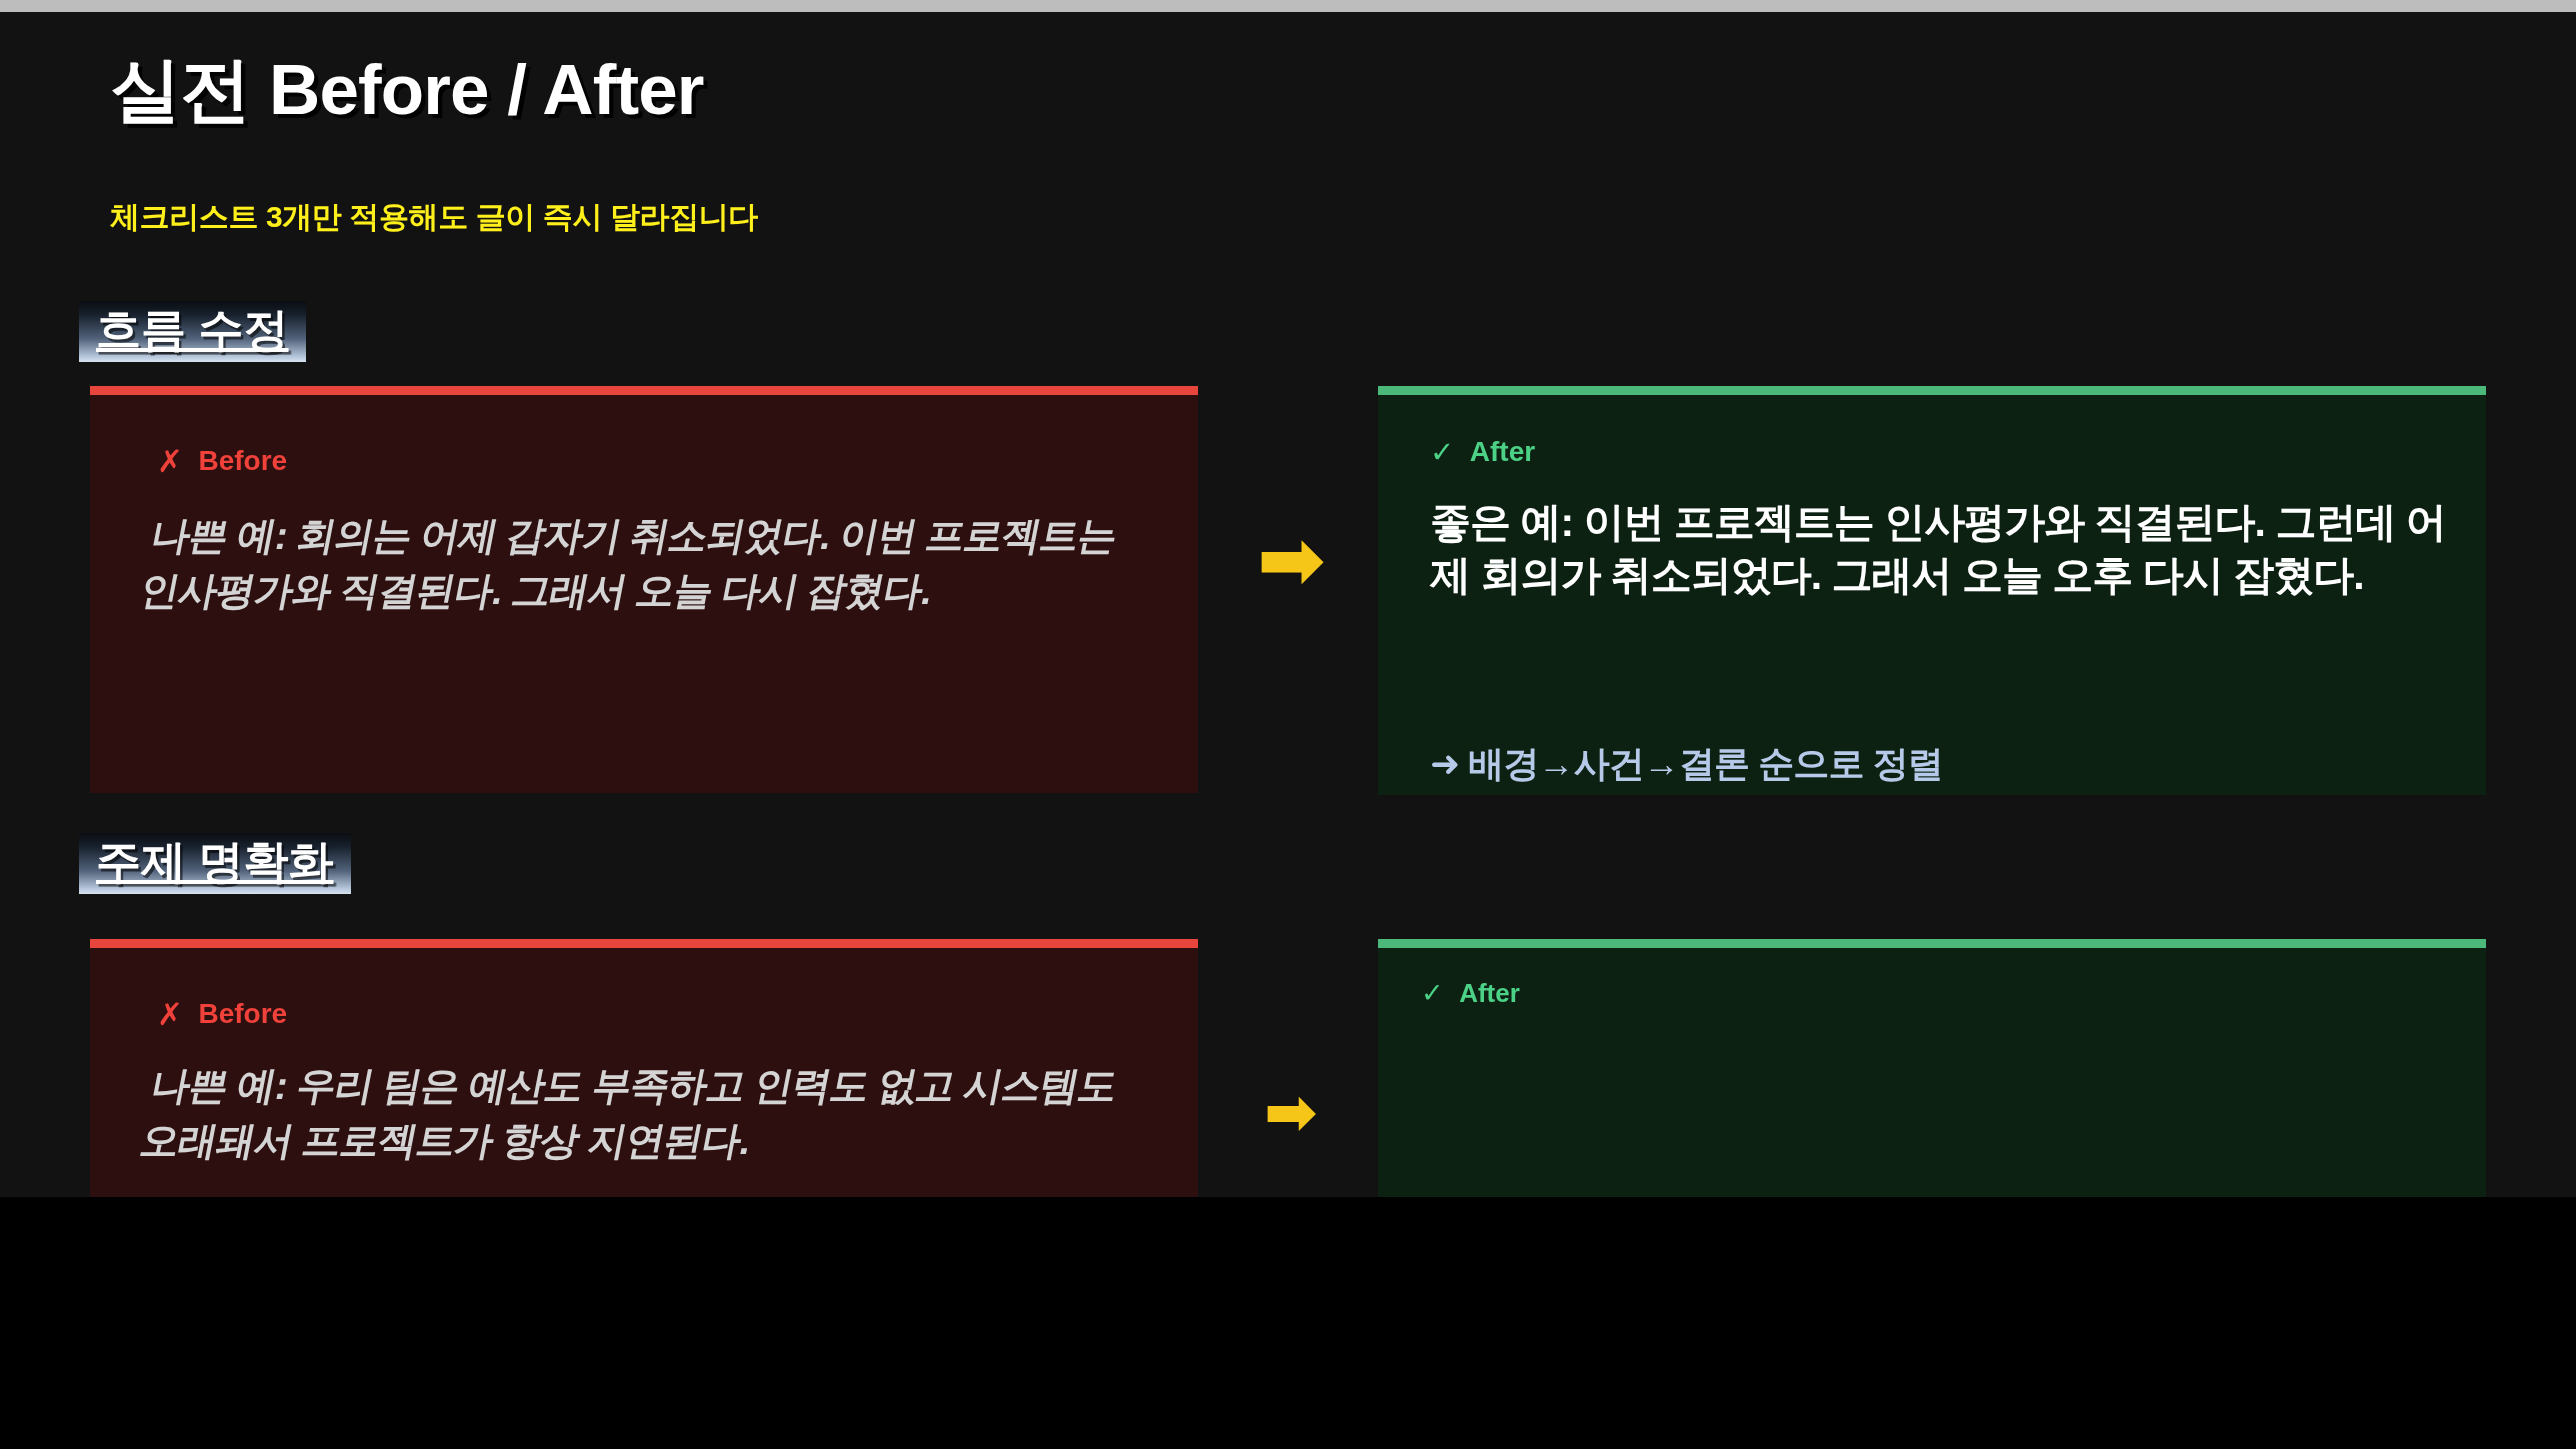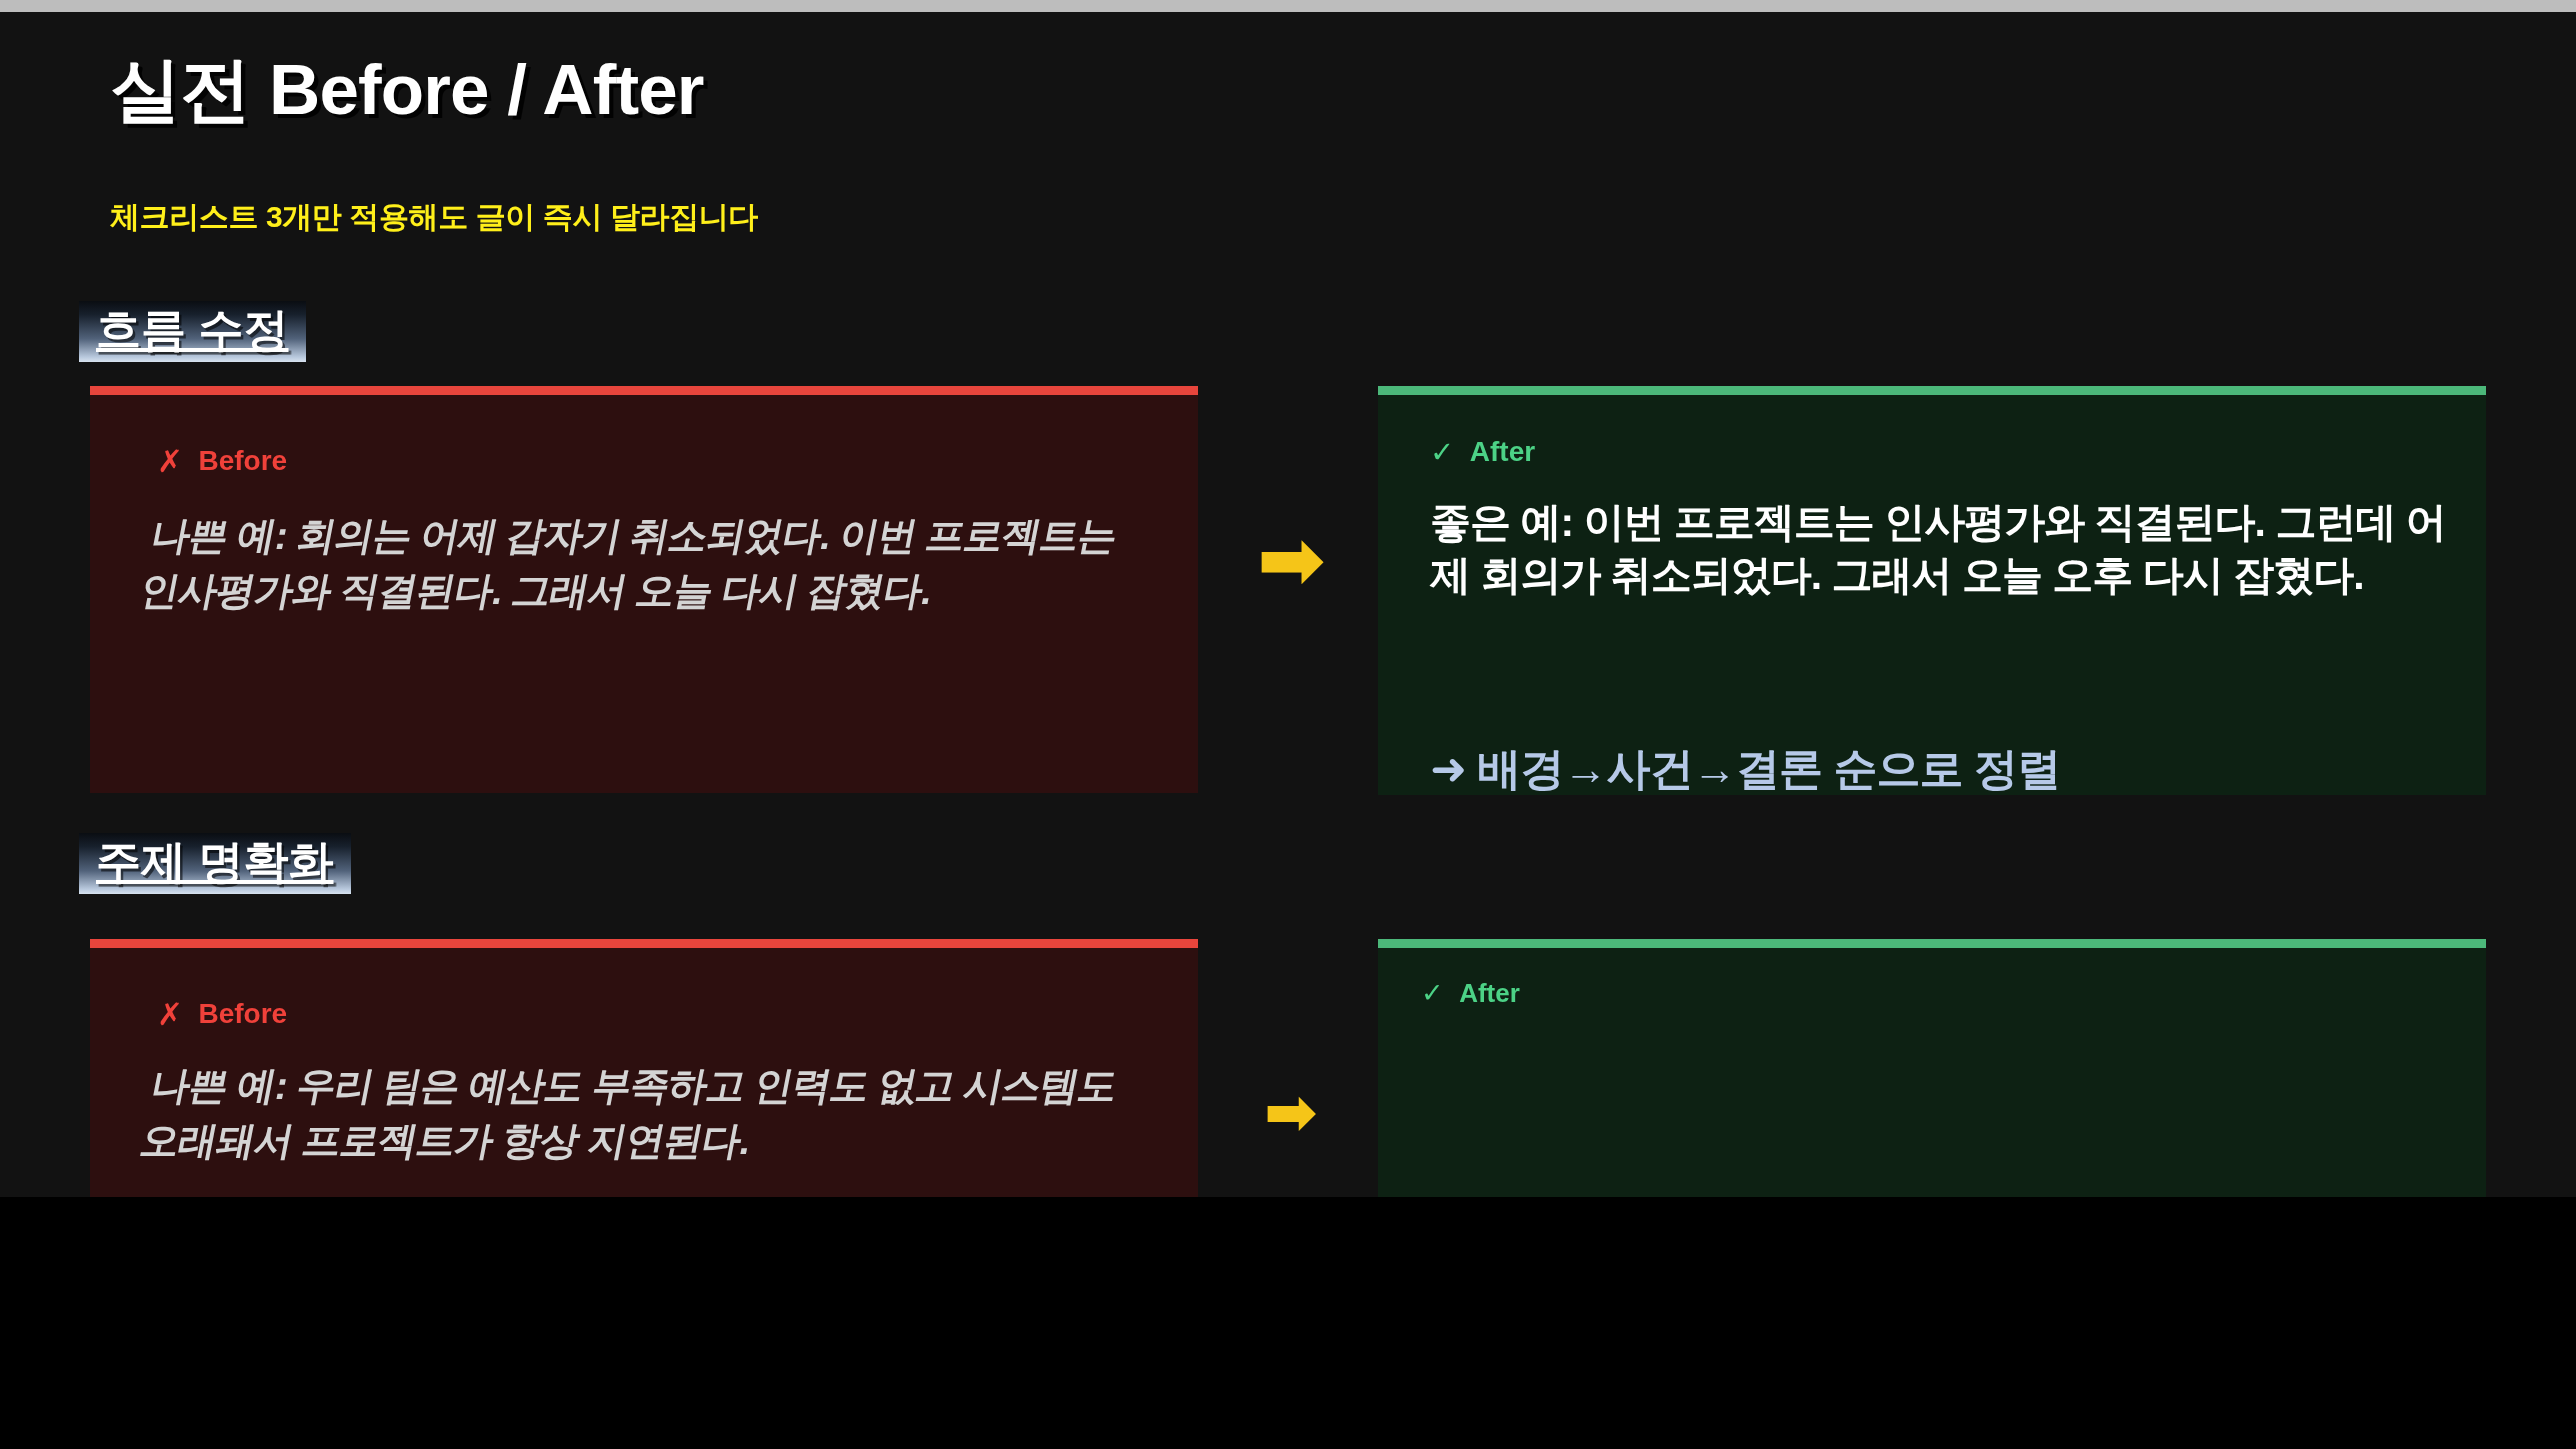--- a/index.html
+++ b/index.html
@@ -154,21 +154,21 @@
     line-height: 1.28;
     color: #ffffff;
   }
   .after-2 .text-after { top: 79px; font-size: 41px; line-height: 1.30; }
 
   
   .card-note {
     position: absolute;
     left: 52px;
     right: 17px;
-    font-size: 44px;
+    font-size: 36px;
     font-weight: 700;
     color: #b6c9e8;
     letter-spacing: -0.9px;
     white-space: nowrap;
   }
   .after-1 .card-note { top: 345px; }
   .after-2 .card-note { top: 342px; }
 
   
   .flow-arrow {

